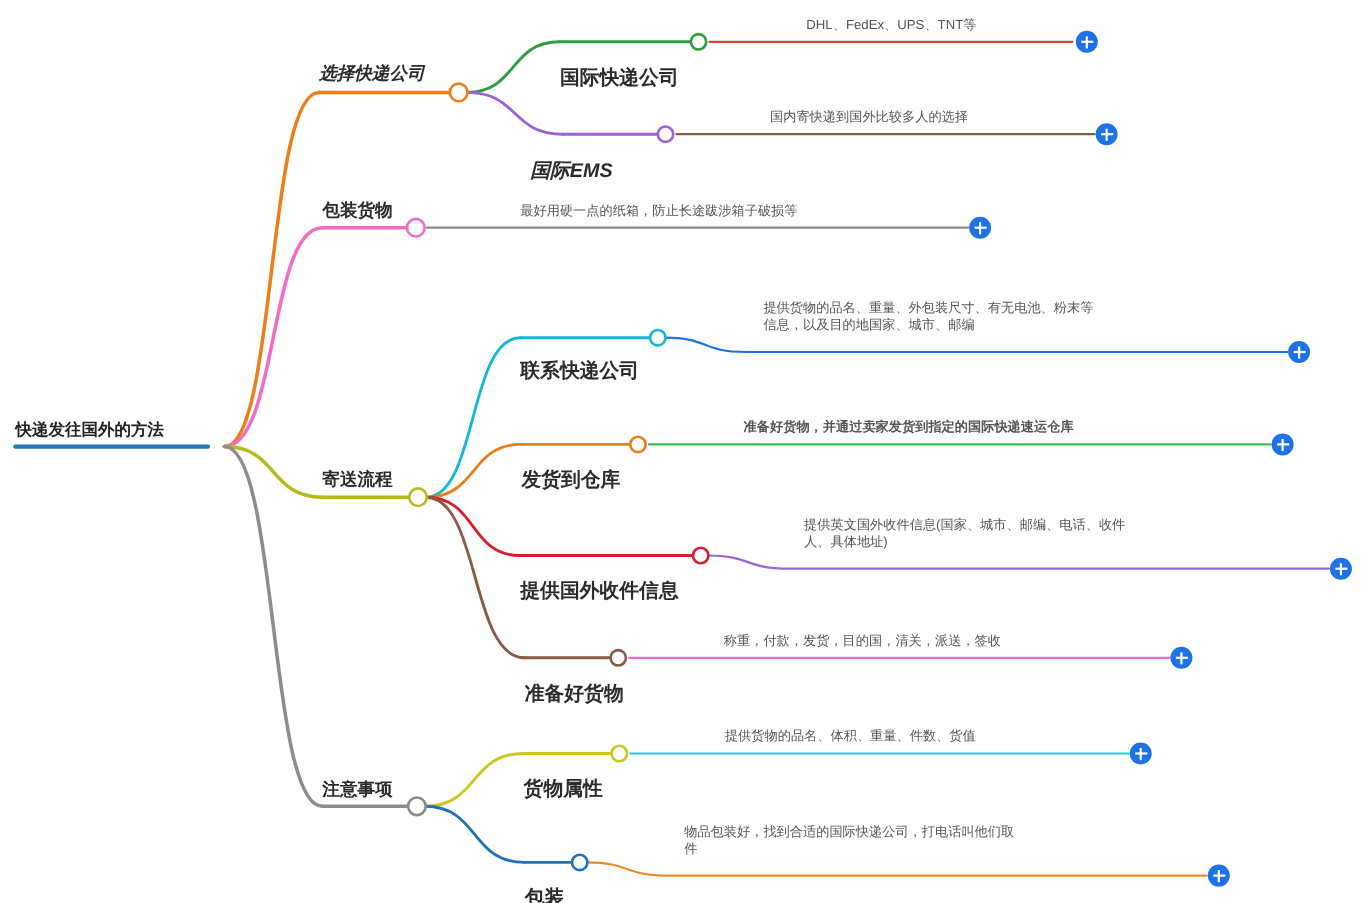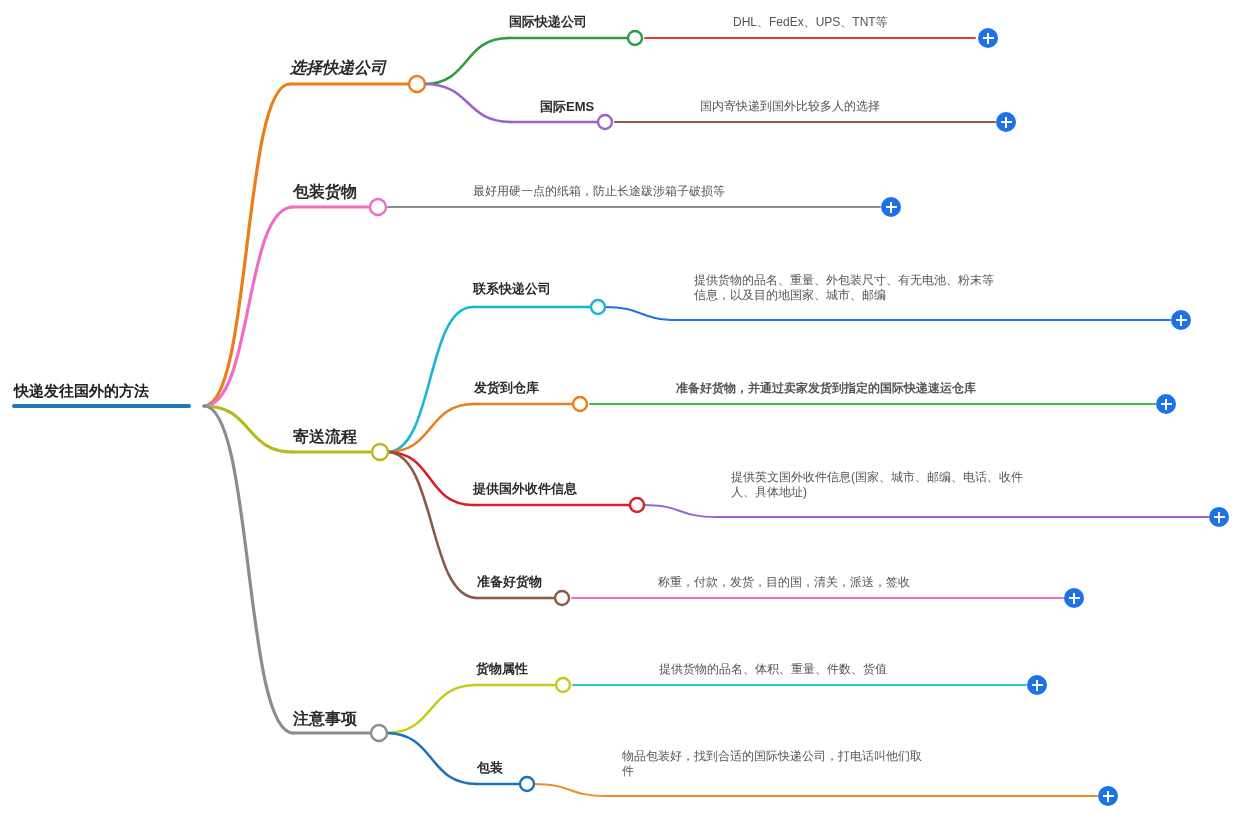--- a/index.html
+++ b/index.html
@@ -31,23 +31,24 @@
     font-size: 15px;
     font-weight: bold;
     color: #222222;
   }
   .lvl-1 {
     font-size: 16px;
     font-weight: bold;
     color: #2b2b2b;
   }
   .lvl-2 {
-    font-size: 13px;
+    font-size: 18px;
     font-weight: bold;
     color: #2b2b2b;
+    margin-top: 45px;
   }
   .lvl-leaf {
     font-size: 12px;
     font-weight: normal;
     color: #555555;
   }
   .plus-btn {
     position: absolute;
     width: 20px;
     height: 20px;
@@ -129,21 +130,21 @@
       <circle cx="527" cy="784" r="7" fill="#ffffff" stroke="#1d72b8" stroke-width="2.4"></circle>
     </g>
 </svg>
 
 <div id="labels">
     <div class="node-label lvl-root" style="left: 14px; top: 382px;">快递发往国外的方法</div>
     <div class="node-label lvl-1" style="left: 290px; top: 58px; font-style: italic;">选择快递公司</div>
     <div class="node-label lvl-2" style="left: 509px; top: 14px;">国际快递公司</div>
     <div class="node-label lvl-leaf" style="left: 733px; top: 15px;">DHL、FedEx、UPS、TNT等</div>
     <div class="plus-btn" title="+" style="left: 978px; top: 28px;"></div>
-    <div class="node-label lvl-2" style="left: 540px; top: 99px;">国际EMS</div>
+    <div class="node-label lvl-2" style="left: 482px; top: 99px; font-style: italic;">国际EMS</div>
     <div class="node-label lvl-leaf" style="left: 700px; top: 99px;">国内寄快递到国外比较多人的选择</div>
     <div class="plus-btn" title="+" style="left: 996px; top: 112px;"></div>
     <div class="node-label lvl-1" style="left: 293px; top: 182px;">包装货物</div>
     <div class="node-label lvl-leaf" style="left: 473px; top: 184px;">最好用硬一点的纸箱，防止长途跋涉箱子破损等</div>
     <div class="plus-btn" title="+" style="left: 881px; top: 197px;"></div>
     <div class="node-label lvl-1" style="left: 293px; top: 427px;">寄送流程</div>
     <div class="node-label lvl-2" style="left: 473px; top: 281px;">联系快递公司</div>
     <div class="node-label lvl-leaf" style="left: 694px; top: 273px;">提供货物的品名、重量、外包装尺寸、有无电池、粉末等
 信息，以及目的地国家、城市、邮编</div>
     <div class="plus-btn" title="+" style="left: 1171px; top: 310px;"></div>

